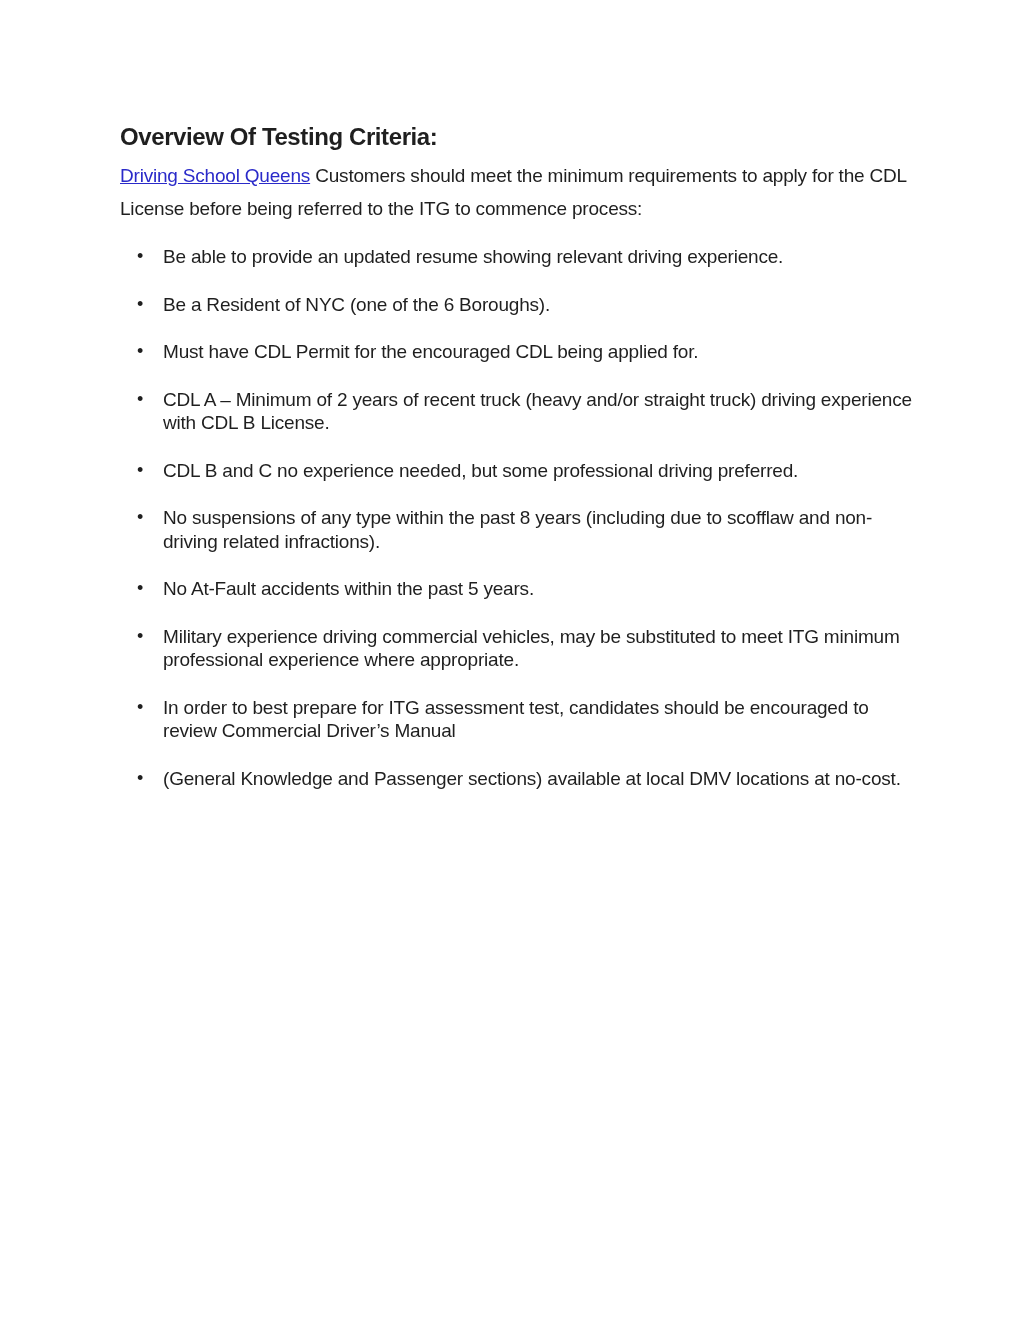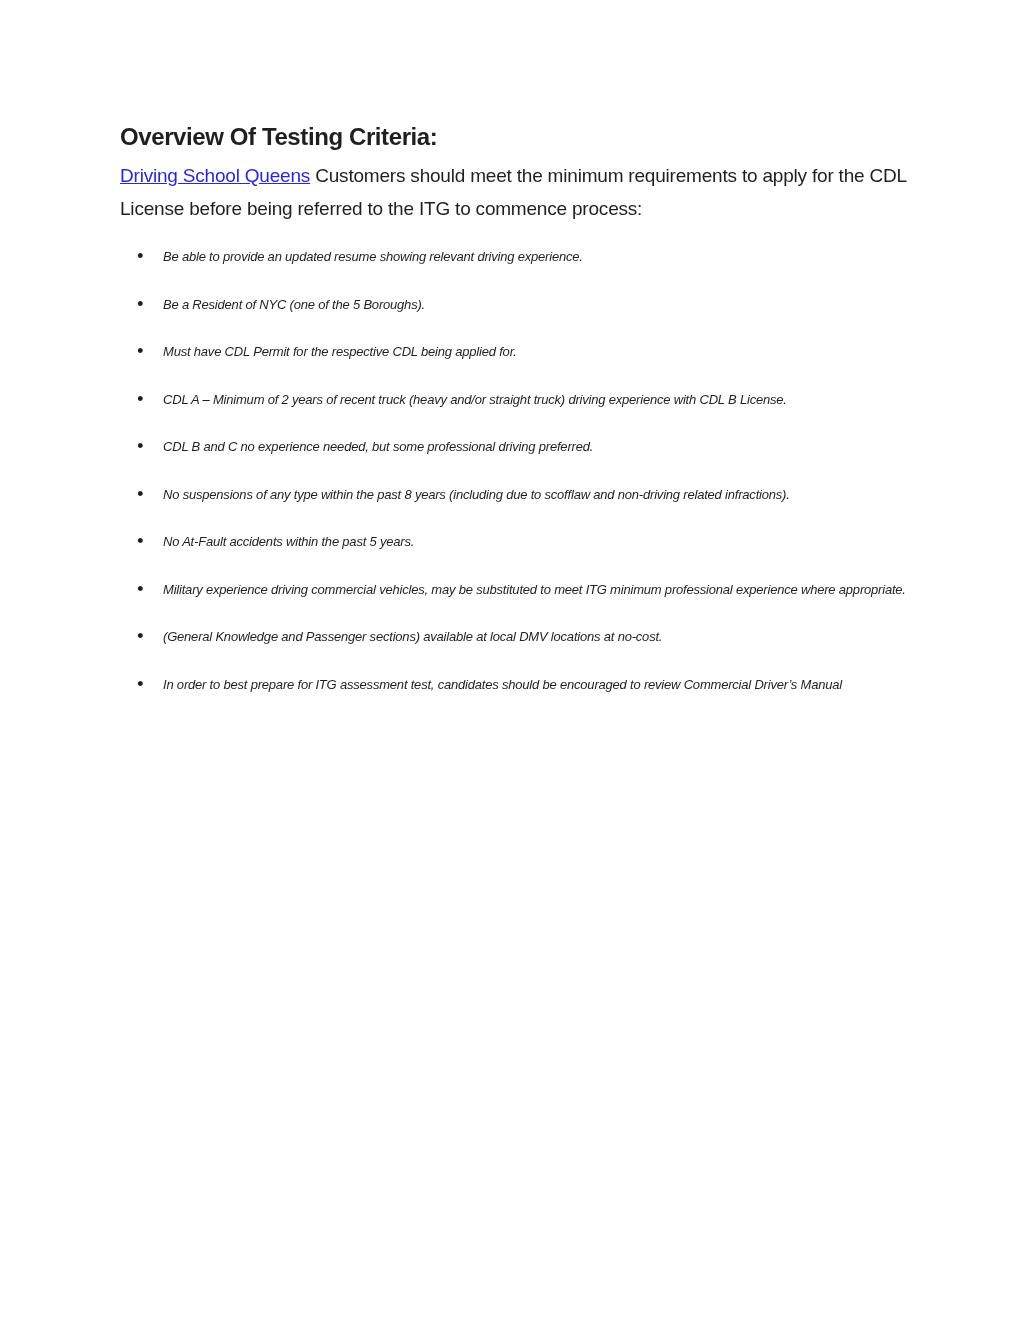--- a/index.html
+++ b/index.html
@@ -50,24 +50,23 @@
   }
   ul.criteria {
     margin: 20px 0 0 0;
     padding: 0;
     list-style: none;
   }
   ul.criteria li {
     position: relative;
     padding-left: 43px;
     margin-bottom: 24px;
-    font-size: 13px;
+    font-size: 19px;
     line-height: 23.5px;
     letter-spacing: -0.2px;
-    font-style: italic;
   }
   ul.criteria li::before {
     content: "\2022";
     position: absolute;
     left: 17px;
     top: 0;
     font-size: 18px;
     line-height: 23.5px;
     color: var(--text-color);
   }
@@ -77,25 +76,25 @@
 
 <div class="page">
   <div class="content">
 
     <h1 class="doc-title">Overview Of Testing Criteria:</h1>
 
     <p class="intro"><a>Driving School Queens</a><span> Customers should meet the minimum requirements to apply for the CDL License before being referred to the ITG to commence process:</span></p>
 
     <ul class="criteria">
       <li>Be able to provide an updated resume showing relevant driving experience.</li>
-      <li>Be a Resident of NYC (one of the 5 Boroughs).</li>
-      <li>Must have CDL Permit for the respective CDL being applied for.</li>
+      <li>Be a Resident of NYC (one of the 6 Boroughs).</li>
+      <li>Must have CDL Permit for the encouraged CDL being applied for.</li>
       <li>CDL A – Minimum of 2 years of recent truck (heavy and/or straight truck) driving experience with CDL B License.</li>
       <li>CDL B and C no experience needed, but some professional driving preferred.</li>
       <li>No suspensions of any type within the past 8 years (including due to scofflaw and non-driving related infractions).</li>
       <li>No At-Fault accidents within the past 5 years.</li>
       <li>Military experience driving commercial vehicles, may be substituted to meet ITG minimum professional experience where appropriate.</li>
+      <li>In order to best prepare for ITG assessment test, candidates should be encouraged to review Commercial Driver’s Manual</li>
       <li>(General Knowledge and Passenger sections) available at local DMV locations at no-cost.</li>
-      <li>In order to best prepare for ITG assessment test, candidates should be encouraged to review Commercial Driver’s Manual</li>
     </ul>
 
   </div>
 </div>
 
 </body></html>

